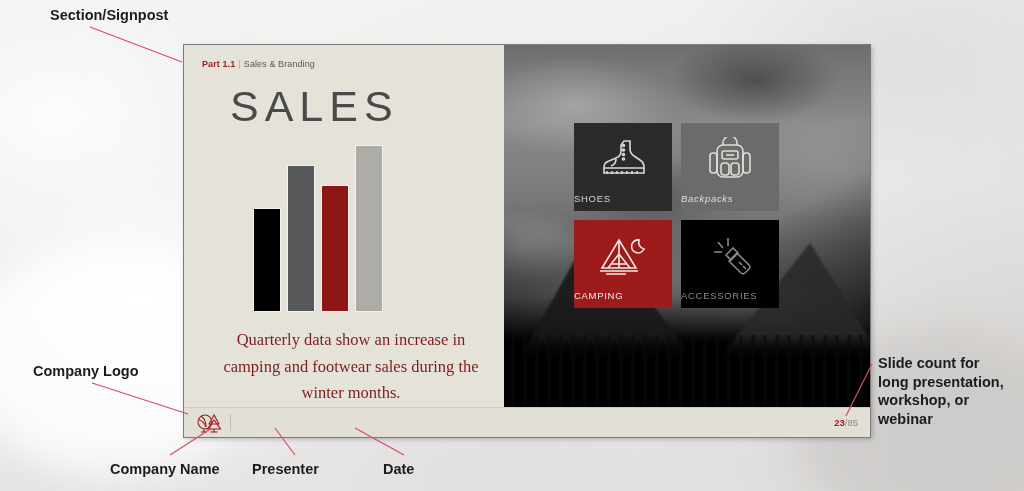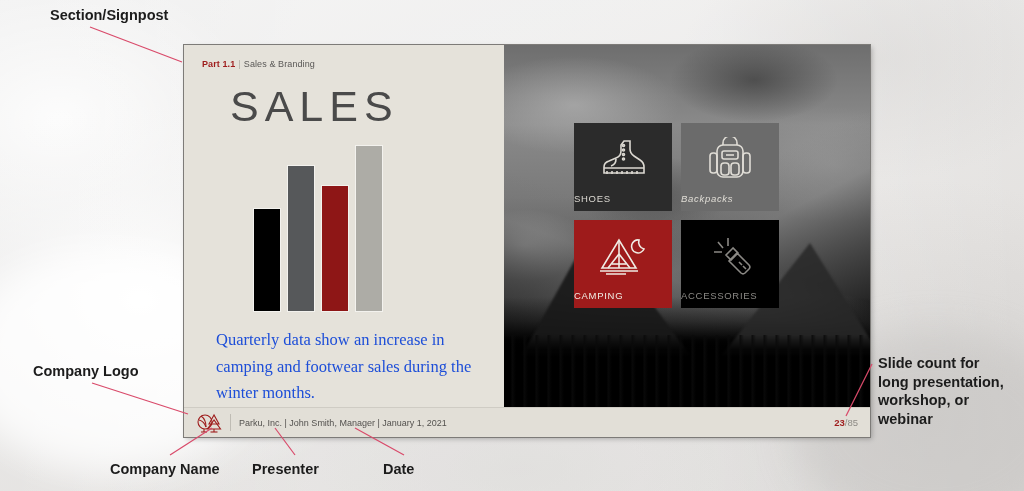--- a/index.html
+++ b/index.html
@@ -98,22 +98,23 @@
   }
   .bar {
     width: 26px;
     box-shadow: 0 0 0 1px rgba(255,255,255,.55);
   }
   .paragraph {
     margin: 16px 0 0 14px;
     font-family: "Liberation Serif", serif;
     font-size: 16.5px;
     line-height: 1.62;
-    color: #1d4ed8;
+    color: #7f1d1d;
     max-width: 270px;
+    text-align: center;
   }
   
   .slide-right {
     flex: 1 1 auto;
     position: relative;
     overflow: hidden;
     background: #1b1b1b;
   }
   .photo {
     position: absolute; inset: 0;
@@ -343,21 +344,20 @@
           <path d="M7 4c3 2 5 6 5 11"></path>
           <path d="M5 8c4 1 6 4 7 7"></path>
           <path d="M20 3l-5 9h10z"></path>
           <path d="M20 8l-6.5 9h13z"></path>
           <path d="M20 17v3"></path>
           <path d="M16.5 20h7"></path>
           <path d="M10 17v3M7 20h6"></path>
         </svg>
       </span>
       <span class="footer-rule"></span>
-      <span class="footer-text">Parku, Inc. | John Smith, Manager | January 1, 2021</span>
       <span class="slide-count">
         <span class="cur">23</span><span class="tot">/</span><span class="tot">85</span>
       </span>
     </div>
   </div>
 
   <svg class="leaders" width="1024" height="491">
     <g stroke="#d94a6a" stroke-width="1.2" fill="none">
       <line x1="90" y1="27" x2="182" y2="62"></line>
       <line x1="92" y1="383" x2="188" y2="414"></line>

